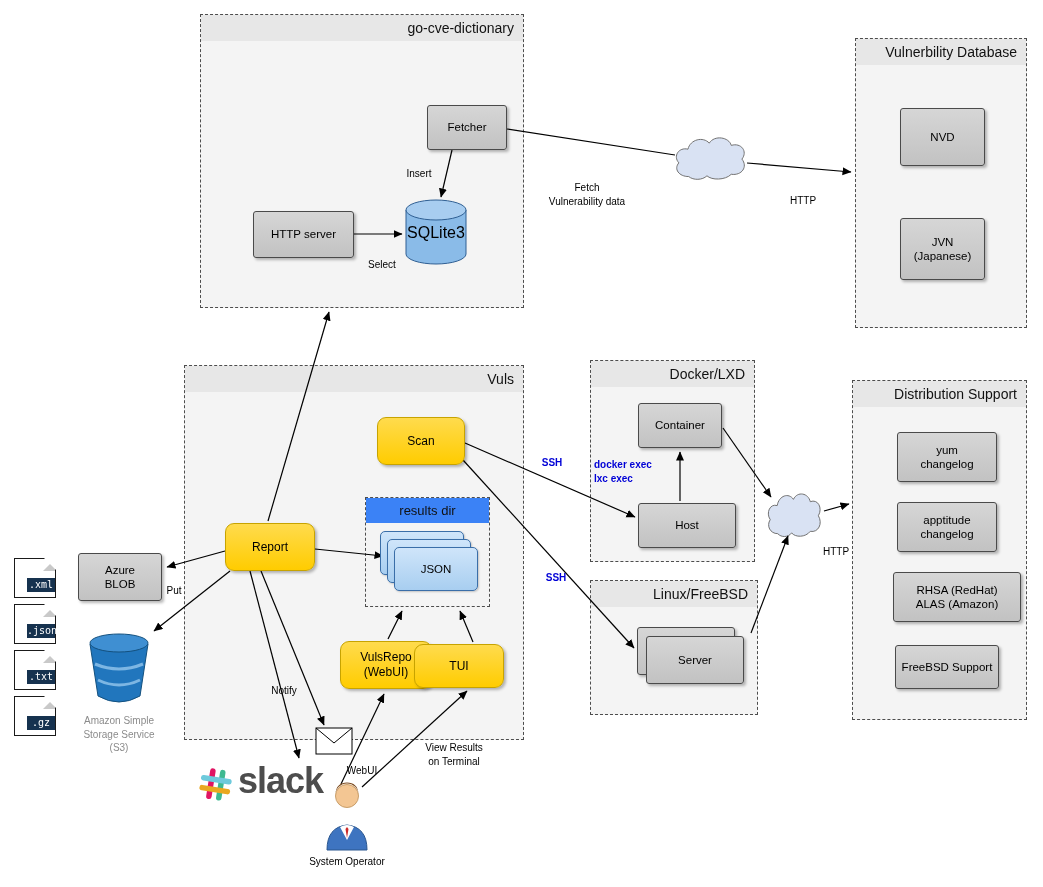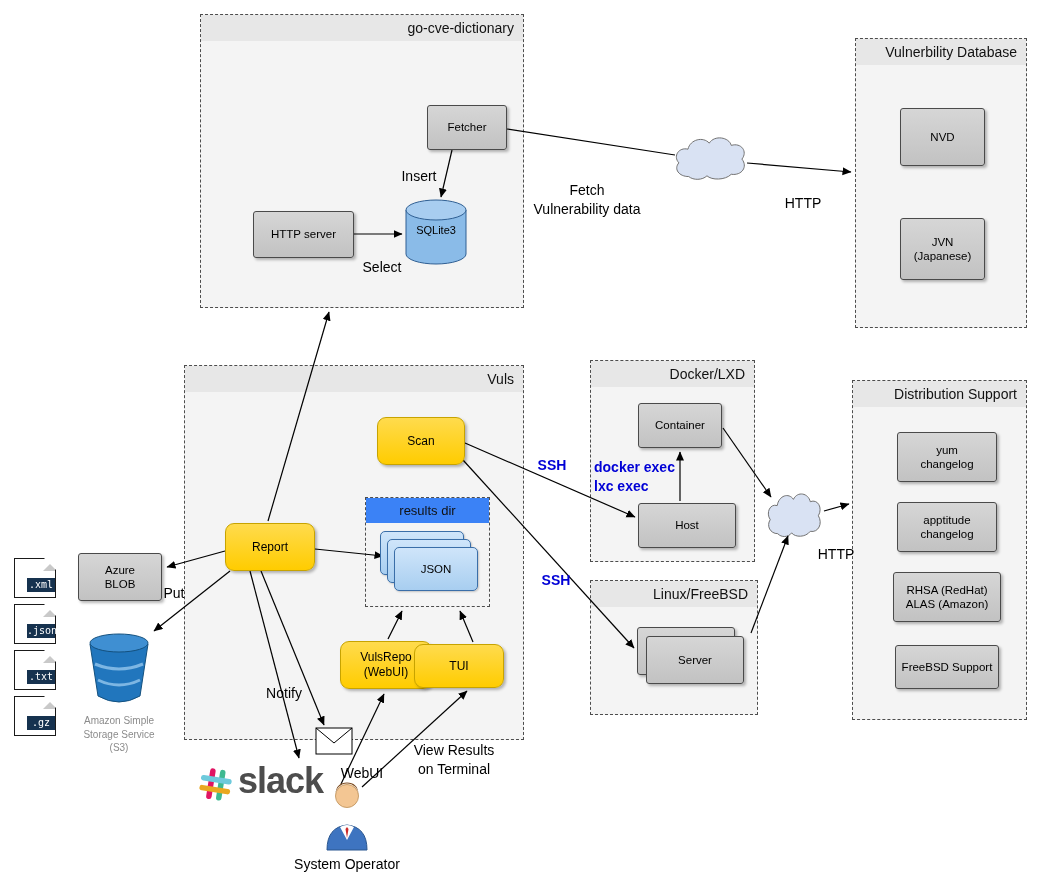--- a/index.html
+++ b/index.html
@@ -14,36 +14,36 @@
 
   .node{position:absolute;display:flex;align-items:center;justify-content:center;text-align:center;
     font-size:11.5px;line-height:1.25;color:#000;white-space:pre-line;z-index:3}
   .gray{background:linear-gradient(#d6d6d6,#c2c2c2);border:1px solid #4a4a4a;border-radius:3px;
     box-shadow:2px 2px 3px rgba(0,0,0,.28)}
   .yellow{background:linear-gradient(#ffdb4d,#ffcc00);border:1px solid #c7a300;border-radius:9px;
     box-shadow:2px 2px 3px rgba(0,0,0,.28);font-size:12px}
   .blue{background:linear-gradient(#cfe5fa,#a8cef0);border:1px solid #3a6ea8;border-radius:5px;
     box-shadow:1px 1px 2px rgba(0,0,0,.2)}
 
-  .lbl{position:absolute;font-size:14px;color:#000;z-index:4;white-space:pre-line;text-align:center;line-height:1.35}
+  .lbl{position:absolute;font-size:10px;color:#000;z-index:4;white-space:pre-line;text-align:center;line-height:1.35}
   .lbl.left{text-align:left}
   .lbl.blue-b{color:#0000d6;font-weight:bold}
   .lbl.muted{color:#8b8b8b;font-size:10px}
 
   svg.overlay{position:absolute;left:0;top:0;z-index:2;pointer-events:none}
   .icon-abs{position:absolute;z-index:3}
 
   .file{position:absolute;width:42px;height:40px;background:#fff;border:1.4px solid #1a1a1a;z-index:3;
     clip-path:polygon(0 0,30px 0,42px 12px,42px 40px,0 40px)}
   .file::before{content:"";position:absolute;top:0;right:0;border-style:solid;
     border-width:0 0 12px 12px;border-color:transparent transparent #c9c9c9 transparent}
   .file .tag{position:absolute;left:12px;right:0;bottom:5px;background:#16324f;color:#fff;
     font-size:10px;line-height:14px;text-align:center;font-family:"DejaVu Sans Mono",monospace}
 
-  .cyl-label{position:absolute;left:0;top:26px;width:100%;text-align:center;font-size:11px;z-index:4}
+  .cyl-label{position:absolute;left:0;top:26px;width:100%;text-align:center;font-size:16px;z-index:4}
   .slack-word{position:absolute;z-index:3;font-size:36px;font-weight:600;letter-spacing:-1px;color:#4d4d4d}
 </style>
 </head>
 <body>
 
 <div class="container" style="left:200px;top:14px;width:324px;height:294px">
   <div class="hd">go-cve-dictionary</div>
 </div>
 <div class="container" style="left:855px;top:38px;width:172px;height:290px">
   <div class="hd">Vulnerbility Database</div>
@@ -129,21 +129,21 @@
 <div class="node gray" style="left:638px;top:403px;width:84px;height:45px">Container</div>
 <div class="node gray" style="left:638px;top:503px;width:98px;height:45px">Host</div>
 
 <div class="node gray" style="left:637px;top:627px;width:98px;height:48px"></div>
 <div class="node gray" style="left:646px;top:636px;width:98px;height:48px">Server</div>
 
 <div class="node gray" style="left:897px;top:432px;width:100px;height:50px">yum
 changelog</div>
 <div class="node gray" style="left:897px;top:502px;width:100px;height:50px">apptitude
 changelog</div>
-<div class="node gray" style="left:893px;top:572px;width:108px;height:50px">RHSA (RedHat)
+<div class="node gray" style="left:893px;top:572px;width:128px;height:50px">RHSA (RedHat)
 ALAS (Amazon)</div>
 <div class="node gray" style="left:895px;top:645px;width:104px;height:44px">FreeBSD Support</div>
 
 <div class="node gray" style="left:78px;top:553px;width:84px;height:48px">Azure
 BLOB</div>
 
 <div class="file" style="left:14px;top:558px">
     <div class="tag">.xml</div>
   </div>
 <div class="file" style="left:14px;top:604px">

